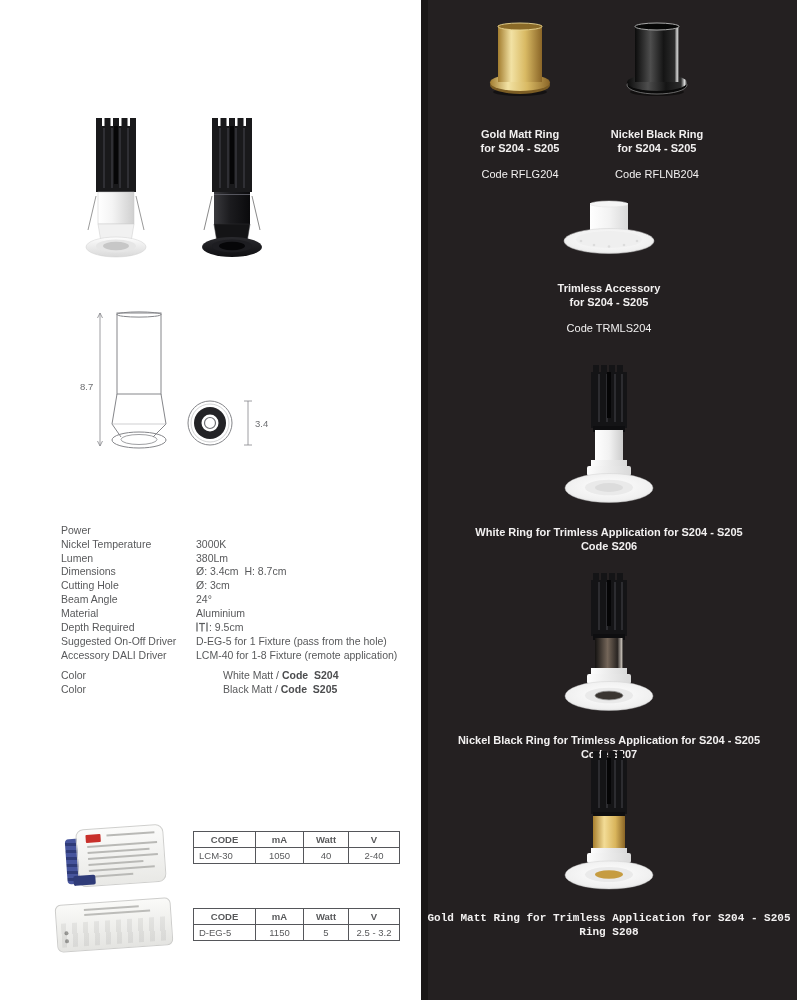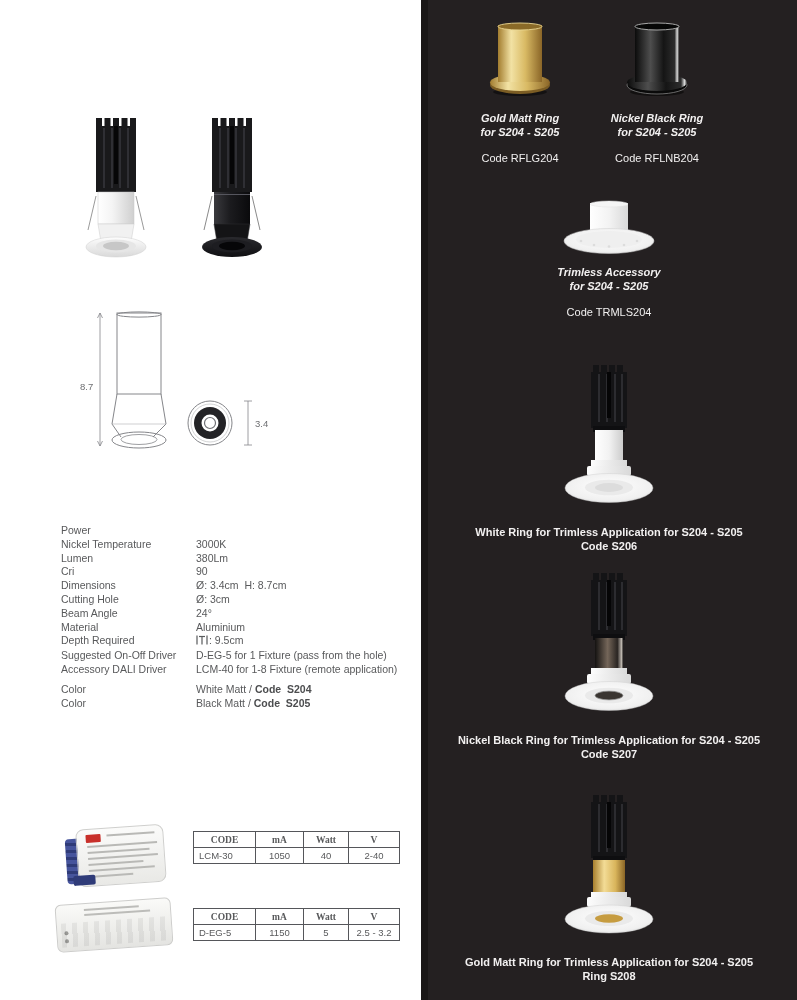--- a/index.html
+++ b/index.html
@@ -11,21 +11,21 @@
   .photos { position:absolute; left:84px; top:116px; display:flex; gap:52px; }
 
   .tech-drawing { position:absolute; left:75px; top:306px; }
 
   .specs { position:absolute; left:21px; top:524px; width:398px; color:#58595b; }
   .spec-row { display:flex; font-size:10.5px; line-height:13.8px; }
   .spec-label { width:135px; flex:0 0 135px;margin-left:40px; }
   .spec-value { flex:1; white-space:nowrap; }
   .spec-value b { font-weight:bold; color:#4c4d4f; }
   .color-rows { margin-top:5px; }
-  .color-rows .spec-row { line-height:14px; }
+  .color-rows .spec-row { line-height:14px;gap:27px; }
   .depth-icon { display:inline-block; vertical-align:-1px; margin-right:1px; }
 
   
   .drv1 { position:absolute; left:66px; top:827px; width:100px; height:60px; transform:rotate(-4deg); }
   .d1-blue { position:absolute; left:0; top:9px; width:28px; height:45px; border-radius:4px;
              background:repeating-linear-gradient(180deg,#46549c 0 4px,#2f3b78 4px 7px); }
   .d1-body { position:absolute; left:11px; top:0; width:88px; height:58px; background:linear-gradient(180deg,#fbfbfa,#e9e9e6);
              border:1px solid #cfcfcd; border-radius:8px; overflow:hidden; }
   .d1-logo { position:absolute; left:9px; top:5px; width:15px; height:8px; background:#c8302b; border-radius:1px; }
   .d1-line { position:absolute; height:2px; background:#b9b9b6; }
@@ -35,45 +35,45 @@
   .d2-body { position:absolute; inset:0; background:linear-gradient(180deg,#fafaf8,#e4e4e1);
              border:1px solid #cdcdcb; border-radius:6px; overflow:hidden; }
   .d2-body::after { content:""; position:absolute; left:4px; right:4px; top:18px; bottom:4px;
              background:repeating-linear-gradient(90deg, rgba(0,0,0,0.06) 0 5px, transparent 5px 11px); }
   .d2-line { position:absolute; height:2px; background:#bcbcb9; }
   .d2-hole { position:absolute; width:4px; height:4px; border-radius:50%; background:#9a9a97; }
 
   
   .drv-table { position:absolute; left:193px; border-collapse:collapse; font-size:9.5px; color:#58595b; table-layout:fixed; }
   .drv-table th, .drv-table td { border:1px solid #55565a; height:16px; text-align:center; padding:0 2px; }
-  .drv-table th { font-weight:bold;font-family:Liberation Serif, serif; }
+  .drv-table th { font-weight:bold; }
   .drv-table td.first { text-align:left; padding-left:5px; }
   .c1{width:62px;} .c2{width:48px;} .c3{width:45px;} .c4{width:51px;}
   #table1 { top:831px; }
   #table2 { top:908px; }
 
   
   .right-panel { position:absolute; left:421px; top:0; width:376px; height:1000px; background:#242021; color:#f4f2f2; }
   .right-panel::before { content:""; position:absolute; left:0; top:0; width:7px; height:100%; background:#1a1717; }
 
   .acc-card { position:absolute; text-align:center; }
   .acc-card .img { display:flex; justify-content:center; }
-  .acc-name { margin-top:8px; font-size:11px; font-weight:bold; line-height:13.5px; color:#f2f0f0;font-style:italic; }
+  .acc-name { margin-top:24px; font-size:11px; font-weight:bold; line-height:13.5px; color:#f2f0f0; }
   .acc-code { margin-top:13px; font-size:11px; font-weight:normal; color:#f2f0f0; }
   #acc-gold   { left:33px;  top:20px; width:132px; }
   #acc-nickel { left:170px; top:20px; width:132px; }
   #acc-trimless { left:0; top:200px; width:376px; }
 
   .fix-card { position:absolute; left:0; width:376px; text-align:center; }
   .fix-card .img { display:flex; justify-content:center; }
   .fix-name { margin-top:16px; font-size:11px; font-weight:bold; line-height:13.5px; color:#f2f0f0; }
   .fix-code { font-size:11px; font-weight:bold; line-height:13.5px; color:#f2f0f0; }
   #fix-s206 { top:362px; }
   #fix-s207 { top:570px; }
-  #fix-s208 { top:792px; }
+  #fix-s208 { top:748px;font-family:Liberation Mono, monospace; }
 </style>
 </head>
 <body>
 
 <div class="page">
 
   <div class="photos">
 
     <svg width="64" height="152" viewBox="0 0 64 152">
       <defs>
@@ -183,24 +183,20 @@
     <div class="spec-row">
       <div class="spec-label">Power</div>
     </div>
     <div class="spec-row">
       <div class="spec-label">Nickel Temperature</div>
       <div class="spec-value">3000K</div>
     </div>
     <div class="spec-row">
       <div class="spec-label">Lumen</div>
       <div class="spec-value">380Lm</div>
-    </div>
-    <div class="spec-row">
-      <div class="spec-label">Cri</div>
-      <div class="spec-value">90</div>
     </div>
     <div class="spec-row">
       <div class="spec-label">Dimensions</div>
       <div class="spec-value">Ø: 3.4cm&nbsp; H: 8.7cm</div>
     </div>
     <div class="spec-row">
       <div class="spec-label">Cutting Hole</div>
       <div class="spec-value">Ø: 3cm</div>
     </div>
     <div class="spec-row">

